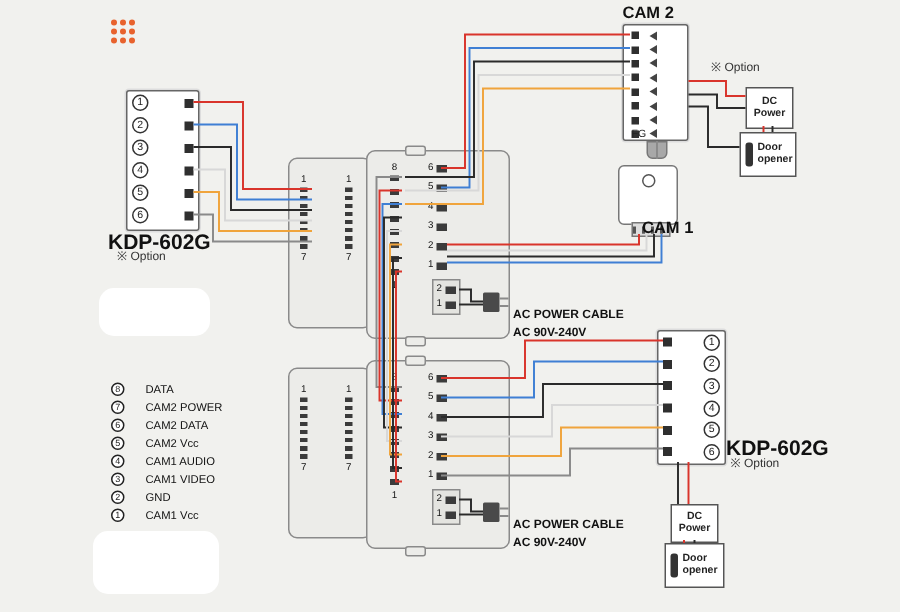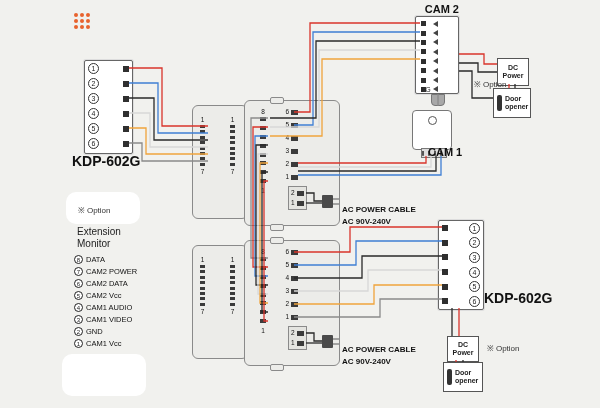--- a/index.html
+++ b/index.html
@@ -16,33 +16,33 @@
   .block{position:absolute;background:#fff;border:1px solid #666;border-radius:2px;box-shadow:0 0 0 1px #ddd;z-index:2;}
   .krow{display:flex;align-items:center;justify-content:space-between;padding:0 3px;height:15px;}
   .krow2{display:flex;align-items:center;justify-content:space-between;padding:0 3px;height:14.6px;}
   .circ{width:11px;height:11px;border:1px solid #333;border-radius:50%;font-size:7px;line-height:10px;
         text-align:center;background:#fff;box-sizing:border-box;}
   .sq{width:6px;height:6px;background:#2f2f2f;}
   .sq5{width:5px;height:5px;background:#2f2f2f;}
   .tri-left{width:0;height:0;border:3px solid transparent;border-right:5px solid #444;}
   .c2row{display:flex;align-items:center;gap:4px;height:9.4px;padding:0 5px;}
   .blab{position:absolute;font-weight:bold;font-size:14px;color:#111;z-index:6;}
-  .olab{position:absolute;font-size:8px;color:#333;z-index:6;margin-top:40px;}
+  .olab{position:absolute;font-size:8px;color:#333;z-index:6;}
   .slab{position:absolute;font-size:7px;color:#222;z-index:6;}
   .small-box{position:absolute;background:#fff;border:1px solid #555;z-index:4;
              font-size:7px;font-weight:bold;text-align:center;display:flex;align-items:center;justify-content:center;line-height:1.15;}
   .door-box{position:absolute;background:#fff;border:1px solid #555;z-index:4;display:flex;align-items:center;gap:3px;padding:2px 3px;box-sizing:border-box;}
   .door-icon{width:5px;height:16px;background:#333;border-radius:2px;flex:0 0 auto;}
   .door-txt{font-size:7px;font-weight:bold;line-height:1.15;}
   .aclabel{position:absolute;font-size:8px;font-weight:bold;color:#111;line-height:1.5;z-index:6;}
   .aclabel span{display:block;}
   
   .exttitle{position:absolute;left:77px;top:226px;font-size:10px;color:#222;line-height:1.2;z-index:6;}
   .legend{position:absolute;left:74px;top:253px;z-index:6;}
-  .lrow{display:flex;align-items:center;gap:3px;height:12px;}
+  .lrow{display:flex;align-items:center;gap:14px;height:12px;}
   .lcirc{width:9px;height:9px;border:1px solid #222;border-radius:50%;font-size:6px;line-height:8px;text-align:center;box-sizing:border-box;background:#fff;}
   .llbl{font-size:7.5px;color:#111;white-space:nowrap;}
   
   .monitor{position:absolute;width:148px;height:126px;z-index:1;}
   .mpanel{position:absolute;background:#ecece9;border:1.5px solid #8a8a8a;border-radius:6px;box-sizing:border-box;}
   .tab{position:absolute;width:12px;height:5px;background:#ecece9;border:1px solid #8a8a8a;border-radius:2px;}
   .strip{position:absolute;display:flex;flex-direction:column;align-items:center;gap:1px;}
   .pins8{width:5px;height:43px;background:repeating-linear-gradient(to bottom,#3b3b3b 0 3px,transparent 3px 5.4px);}
   .pins8tall{width:6px;height:70px;background:repeating-linear-gradient(to bottom,#3b3b3b 0 4px,transparent 4px 8.9px);}
   .pnum{font-size:6.5px;color:#111;line-height:1;}
@@ -104,24 +104,20 @@
       <span class="sq"></span>
     </div>
       <div class="krow">
       <span class="circ">6</span>
       <span class="sq"></span>
     </div>
     </div>
   <div class="blab" style="left:72px;top:153px;">KDP-602G</div>
   <div class="olab" style="left:78px;top:164px;">※ Option</div>
 
-  <div class="exttitle">
-    <div>Extension</div>
-    <div>Monitor</div>
-  </div>
   <div class="legend">
 
   <div class="lrow">
       <span class="lcirc">8</span>
       <span class="llbl">DATA</span>
     </div>
       <div class="lrow">
       <span class="lcirc">7</span>
       <span class="llbl">CAM2 POWER</span>
     </div>
@@ -264,21 +260,21 @@
         <span class="pnum">2</span>
         <span class="esq"></span>
       </div>
         <div class="acrow">
         <span class="pnum">1</span>
         <span class="esq"></span>
       </div>
       </div>
   </div>
 
-  <div class="blab" style="left:415px;top:3px;width:44px;text-align:right;font-size:11px;">CAM 2</div>
+  <div class="blab" style="left:415px;top:3px;width:44px;text-align:left;font-size:11px;">CAM 2</div>
   <div class="block" style="left:415px;top:16px;width:44px;height:78px;padding-top:2px;box-sizing:border-box;">
     <div class="c2row">
         <span class="sq5"></span>
         <span class="tri-left"></span>
       </div>
     <div class="c2row">
         <span class="sq5"></span>
         <span class="tri-left"></span>
       </div>
     <div class="c2row">

